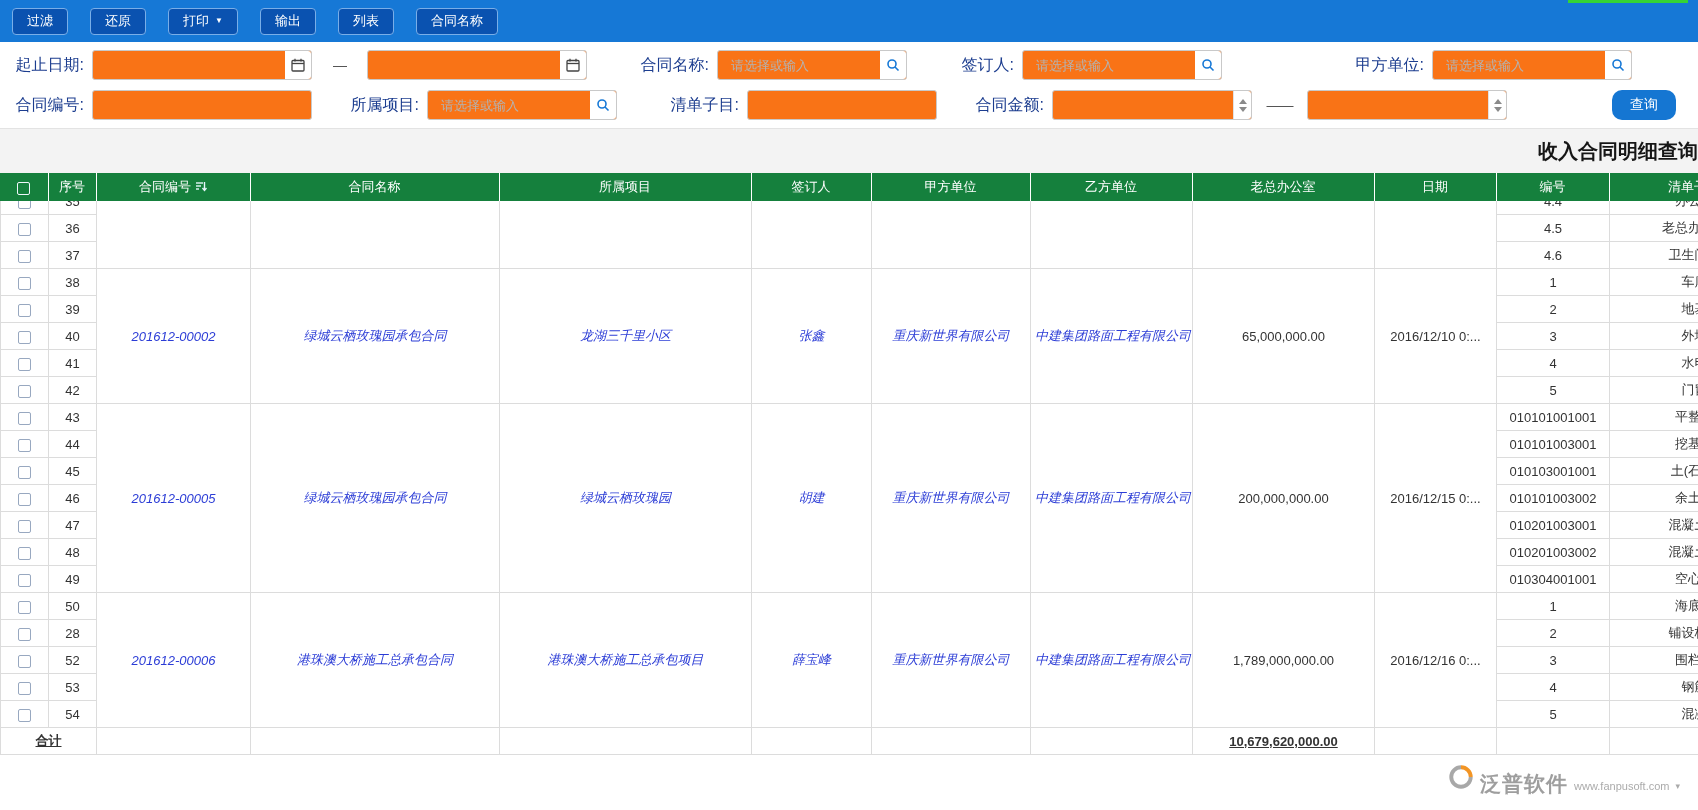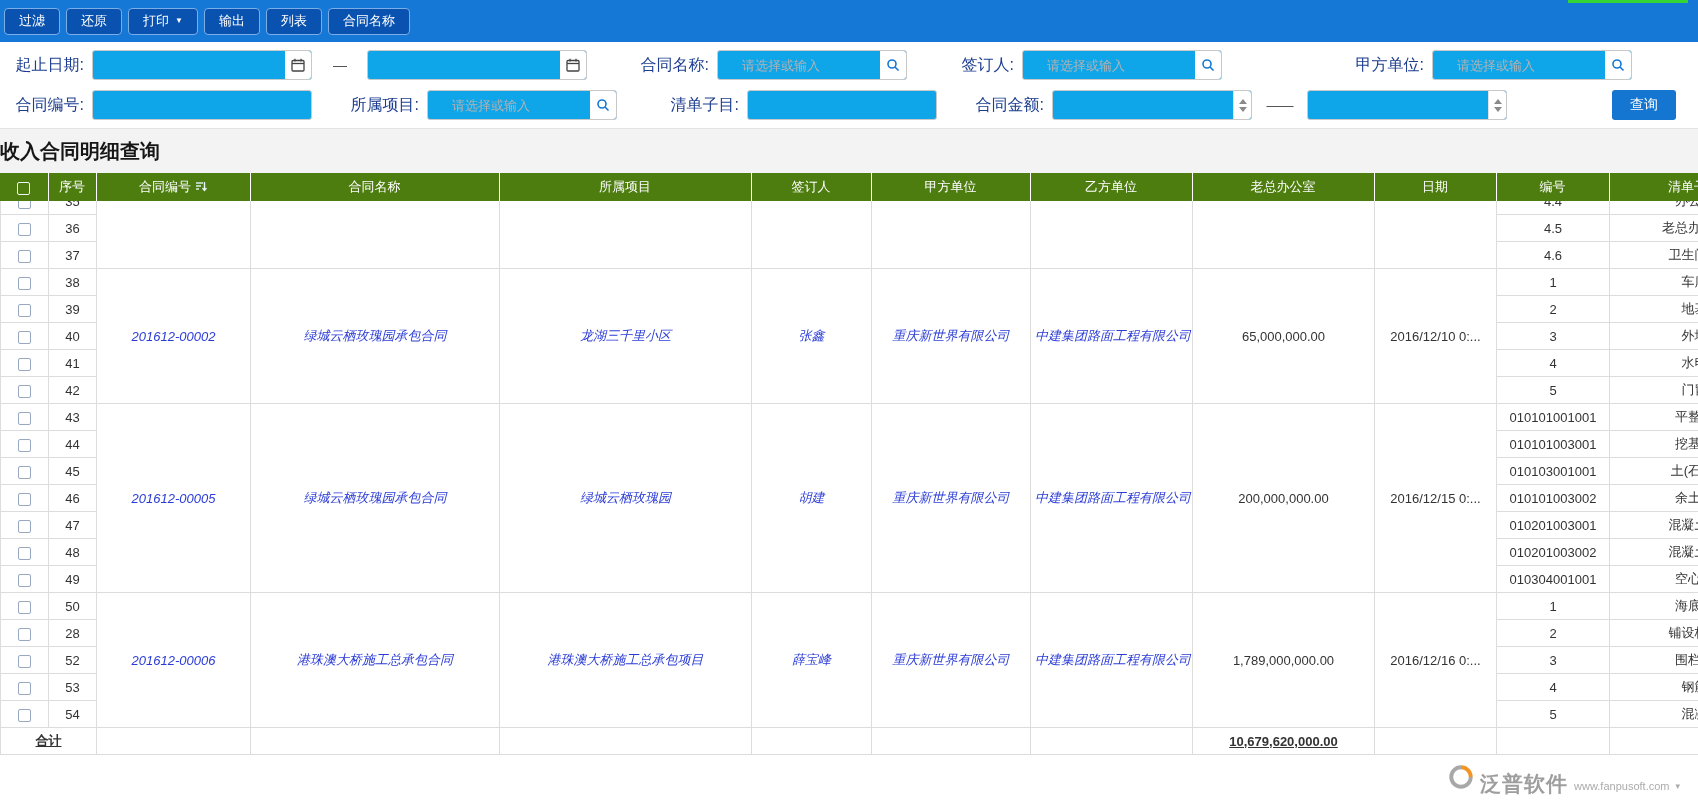--- a/index.html
+++ b/index.html
@@ -2,69 +2,69 @@
 <html><head>
 <meta charset="utf-8">
 <style>
   * { box-sizing: border-box; margin: 0; padding: 0; }
   html,body { width:1698px; height:810px; }
   body {
     font-family: "Liberation Sans", sans-serif;
     background:#fff; overflow:hidden; position:relative;
   }
   
-  .toolbar { height:42px; background:#1678d6; display:flex; align-items:center; padding:0 4px; gap:6px; position:relative; }
+  .toolbar { height:42px; background:#1678d6; display:flex; align-items:center; padding:0 12px; gap:22px; position:relative; }
   .tbtn {
     background:#0a52b0; border:1px solid #79aee8; color:#fff; font-size:13px;
     height:27px; padding:0 14px; border-radius:4px; display:flex; align-items:center; gap:6px;
     cursor:pointer; font-family:inherit; white-space:nowrap;
   }
   .tbtn .caret { font-size:8px; line-height:1; }
   .progress-bar { position:absolute; top:0; right:10px; width:120px; height:3px; background:#35d435; }
 
   
   .filters { background:#fff; padding:3px 0; border-bottom:1px solid #e3e3e3; }
   .frow { display:flex; align-items:center; height:40px; padding:0 14px; }
   .flabel { font-size:16px; color:#1c3d8f; text-align:right; padding-right:8px; white-space:nowrap; flex:none; }
   .w78{width:78px} .w115{width:115px} .w130{width:130px} .w210{width:210px}
   .ibox { position:relative; height:30px; flex:none; }
   .i190{width:190px} .i200{width:200px} .i220{width:220px}
   .ibox input {
     width:100%; height:30px; border:1px solid #c9c9c9; border-radius:3px;
-    padding:0 28px 0 24px; font-size:13px; color:#333; font-family:inherit; outline:none; background:#0ea5e9;
+    padding:0 28px 0 13px; font-size:13px; color:#333; font-family:inherit; outline:none; background:#f97316;
   }
   .ibox.plain input { padding-right:8px; }
   .ibox input::placeholder { color:#b3b3b3; }
   .icon-right {
     position:absolute; right:1px; top:1px; width:26px; height:28px;
     display:flex; align-items:center; justify-content:center; cursor:pointer;
     background:#fff; border-radius:0 3px 3px 0;
   }
   .spin {
     position:absolute; right:1px; top:1px; width:18px; height:28px; border-left:1px solid #e2e2e2;
     display:flex; flex-direction:column; align-items:center; justify-content:center; gap:3px;
     cursor:pointer; background:#fff; border-radius:0 3px 3px 0;
   }
   .tri-up { width:0; height:0; border-left:4px solid transparent; border-right:4px solid transparent; border-bottom:5px solid #8a8a8a; }
   .tri-down { width:0; height:0; border-left:4px solid transparent; border-right:4px solid transparent; border-top:5px solid #8a8a8a; }
   .dash { width:55px; text-align:center; color:#555; font-size:14px; flex:none; letter-spacing:-1px; }
   .search-btn {
     margin-left:auto; margin-right:8px; width:64px; height:30px; background:#1576d2; color:#fff;
-    border:none; border-radius:3px; font-size:14px; cursor:pointer; font-family:inherit; flex:none;
+    border:none; border-radius:10px; font-size:14px; cursor:pointer; font-family:inherit; flex:none;
   }
 
   
-  .title-band { height:44px; background:#f3f3f3; display:flex; align-items:center; justify-content:flex-start; }
+  .title-band { height:44px; background:#f3f3f3; display:flex; align-items:center; justify-content:flex-end; }
   .title-band h1 { font-size:20px; color:#161616; font-weight:bold; }
 
   
   .table-area { width:1698px; overflow:hidden; position:relative; background:#fff; }
   table.grid { table-layout:fixed; width:1779px; border-collapse:collapse; }
   thead th {
-    background:#4d7c0f; color:#fff; font-size:13px; font-weight:normal; height:28px;
+    background:#15803d; color:#fff; font-size:13px; font-weight:normal; height:28px;
     border-right:1px solid rgba(255,255,255,0.28); text-align:center; white-space:nowrap; overflow:hidden;
   }
   .sort-icon { display:inline-block; margin-left:5px; vertical-align:middle; }
   .body-clip { overflow:hidden; }
   .body-clip table { margin-top:-14px; }
   tbody td {
     border:1px solid #dcdcdc; height:27px; font-size:13px; color:#333;
     text-align:center; white-space:nowrap; overflow:hidden; padding:0 4px; background:#fff;
   }
   tbody td.lk { color:#2b3cd6; cursor:pointer;font-style:italic; }

